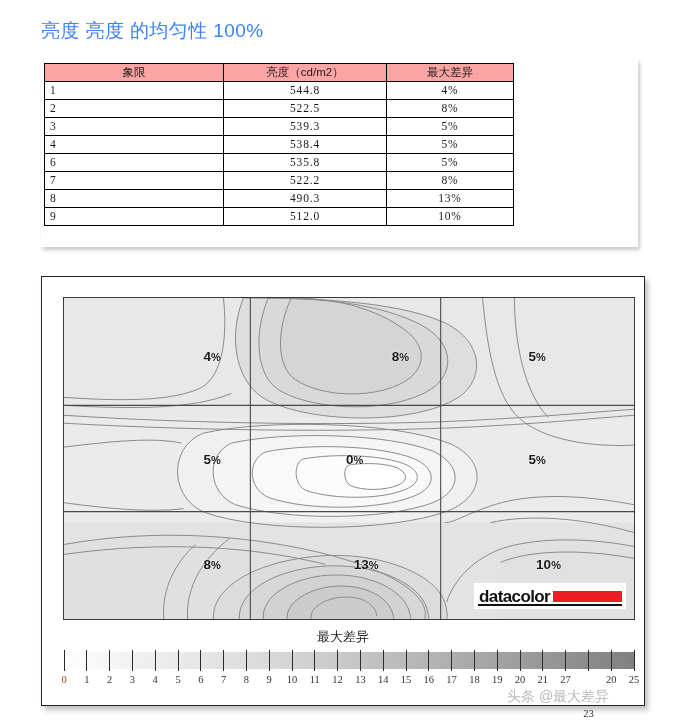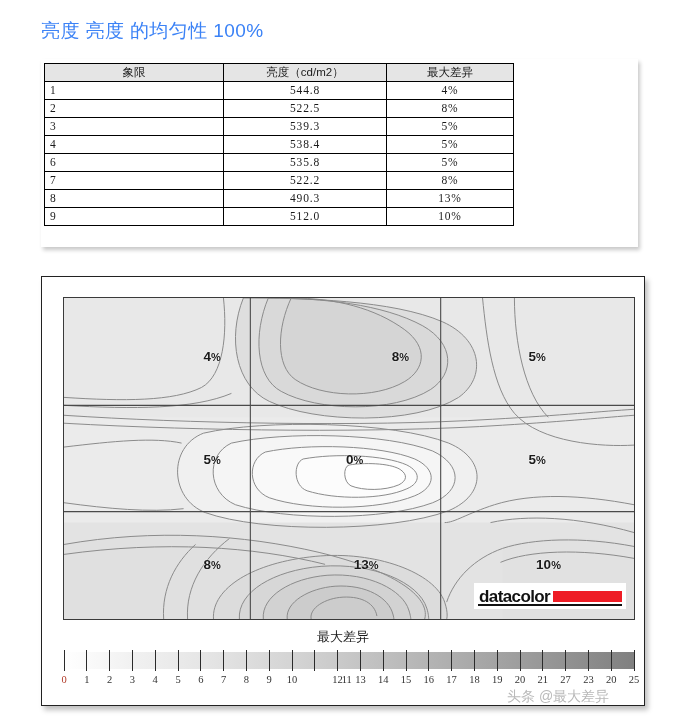--- a/index.html
+++ b/index.html
@@ -49,21 +49,21 @@
   }
   #uniformity-table th,
   #uniformity-table td {
     border: 1px solid #000000;
     height: 17px;
     line-height: 17px;
     padding: 0;
     font-weight: normal;
   }
   #uniformity-table thead th {
-    background: #e5e5e5;
+    background: #fca5a5;
     text-align: center;
     font-family: "Liberation Sans", sans-serif;
     font-size: 11.5px;
   }
   #uniformity-table td.col-q {
     text-align: left;
     padding-left: 5px;
   }
   #uniformity-table td.col-lum,
   #uniformity-table td.col-dev {
@@ -401,21 +401,21 @@
         <div class="legend-num" style="left: 24%;">6</div>
         <div class="legend-tick" style="left: calc(28% - 0.5px);"></div>
         <div class="legend-num" style="left: 28%;">7</div>
         <div class="legend-tick" style="left: calc(32% - 0.5px);"></div>
         <div class="legend-num" style="left: 32%;">8</div>
         <div class="legend-tick" style="left: calc(36% - 0.5px);"></div>
         <div class="legend-num" style="left: 36%;">9</div>
         <div class="legend-tick" style="left: calc(40% - 0.5px);"></div>
         <div class="legend-num" style="left: 40%;">10</div>
         <div class="legend-tick" style="left: calc(44% - 0.5px);"></div>
-        <div class="legend-num" style="left: 44%; margin-left: 32px;">11</div>
+        <div class="legend-num" style="left: 44%;">11</div>
         <div class="legend-tick" style="left: calc(48% - 0.5px);"></div>
         <div class="legend-num" style="left: 48%;">12</div>
         <div class="legend-tick" style="left: calc(52% - 0.5px);"></div>
         <div class="legend-num" style="left: 52%;">13</div>
         <div class="legend-tick" style="left: calc(56% - 0.5px);"></div>
         <div class="legend-num" style="left: 56%;">14</div>
         <div class="legend-tick" style="left: calc(60% - 0.5px);"></div>
         <div class="legend-num" style="left: 60%;">15</div>
         <div class="legend-tick" style="left: calc(64% - 0.5px);"></div>
         <div class="legend-num" style="left: 64%;">16</div>
@@ -425,21 +425,21 @@
         <div class="legend-num" style="left: 72%;">18</div>
         <div class="legend-tick" style="left: calc(76% - 0.5px);"></div>
         <div class="legend-num" style="left: 76%;">19</div>
         <div class="legend-tick" style="left: calc(80% - 0.5px);"></div>
         <div class="legend-num" style="left: 80%;">20</div>
         <div class="legend-tick" style="left: calc(84% - 0.5px);"></div>
         <div class="legend-num" style="left: 84%;">21</div>
         <div class="legend-tick" style="left: calc(88% - 0.5px);"></div>
         <div class="legend-num" style="left: 88%;">27</div>
         <div class="legend-tick" style="left: calc(92% - 0.5px);"></div>
-        <div class="legend-num" style="left: 92%;">23</div>
+        <div class="legend-num" style="left: 92%; margin-top: 34px;">23</div>
         <div class="legend-tick" style="left: calc(96% - 0.5px);"></div>
         <div class="legend-num" style="left: 96%;">20</div>
         <div class="legend-tick" style="left: calc(100% - 0.5px);"></div>
         <div class="legend-num" style="left: 100%;">25</div>
       </div>
   </div>
 </div>
 
 <div id="watermark">头条 @最大差异</div>
 

